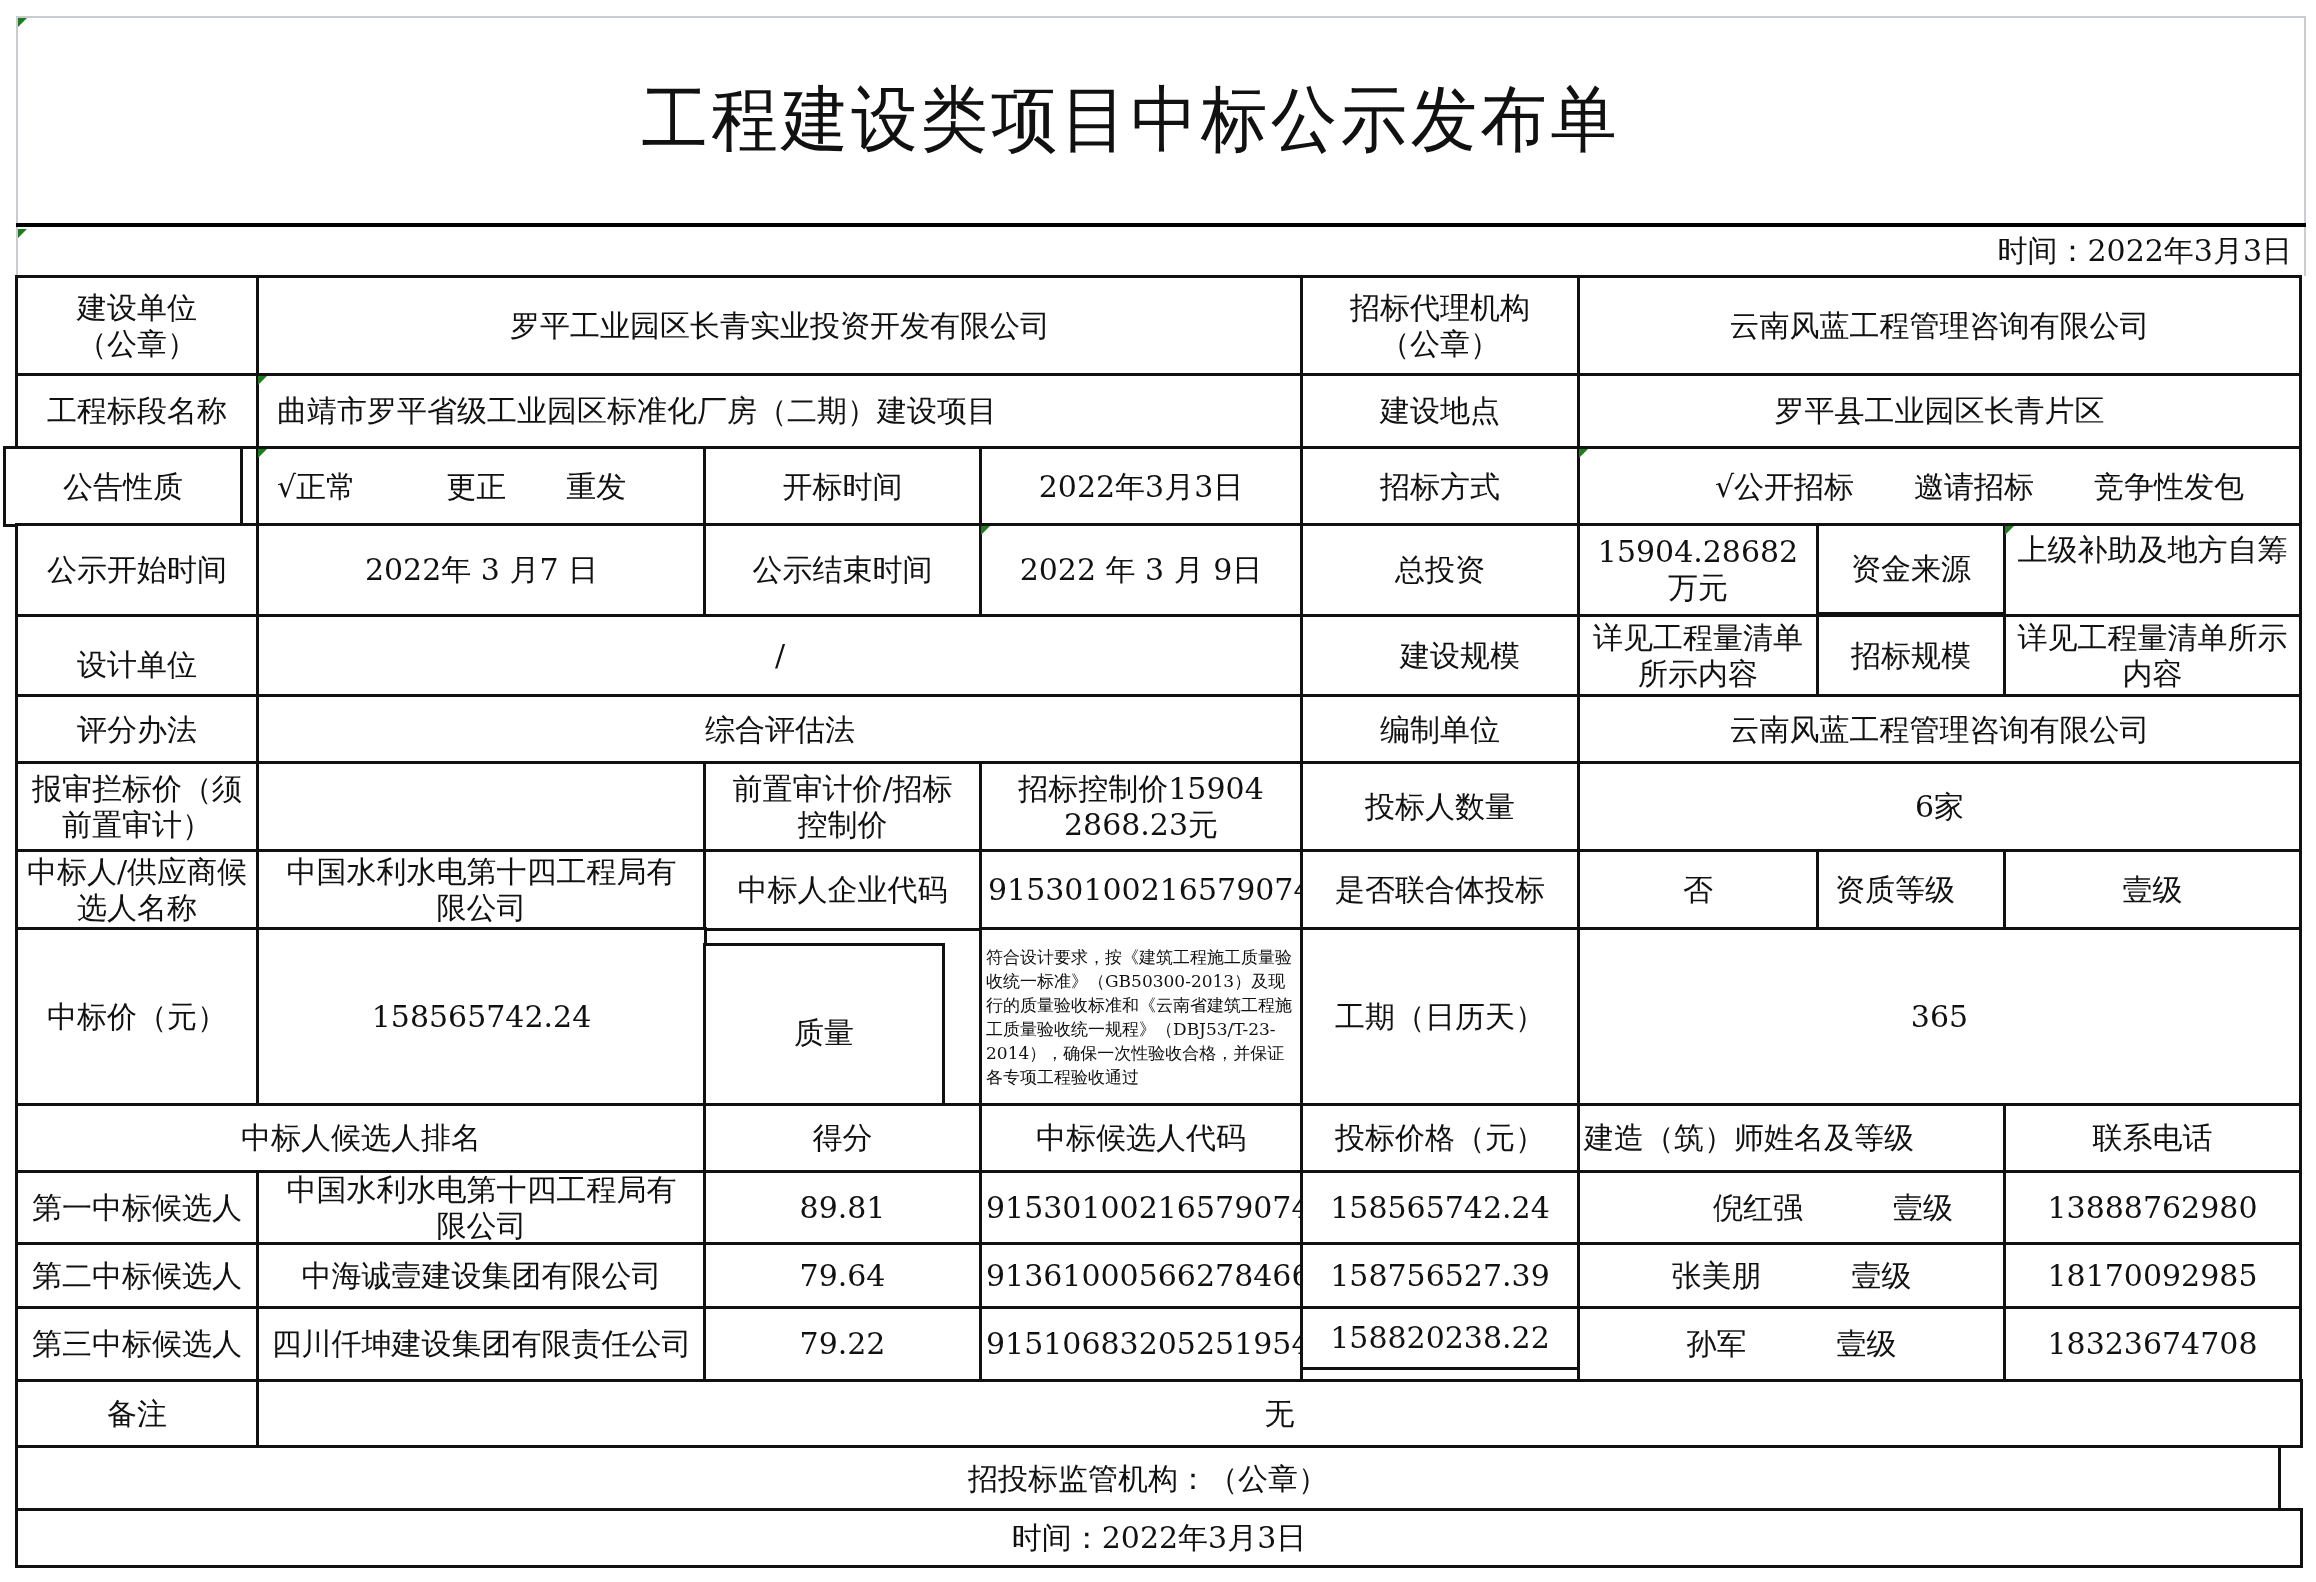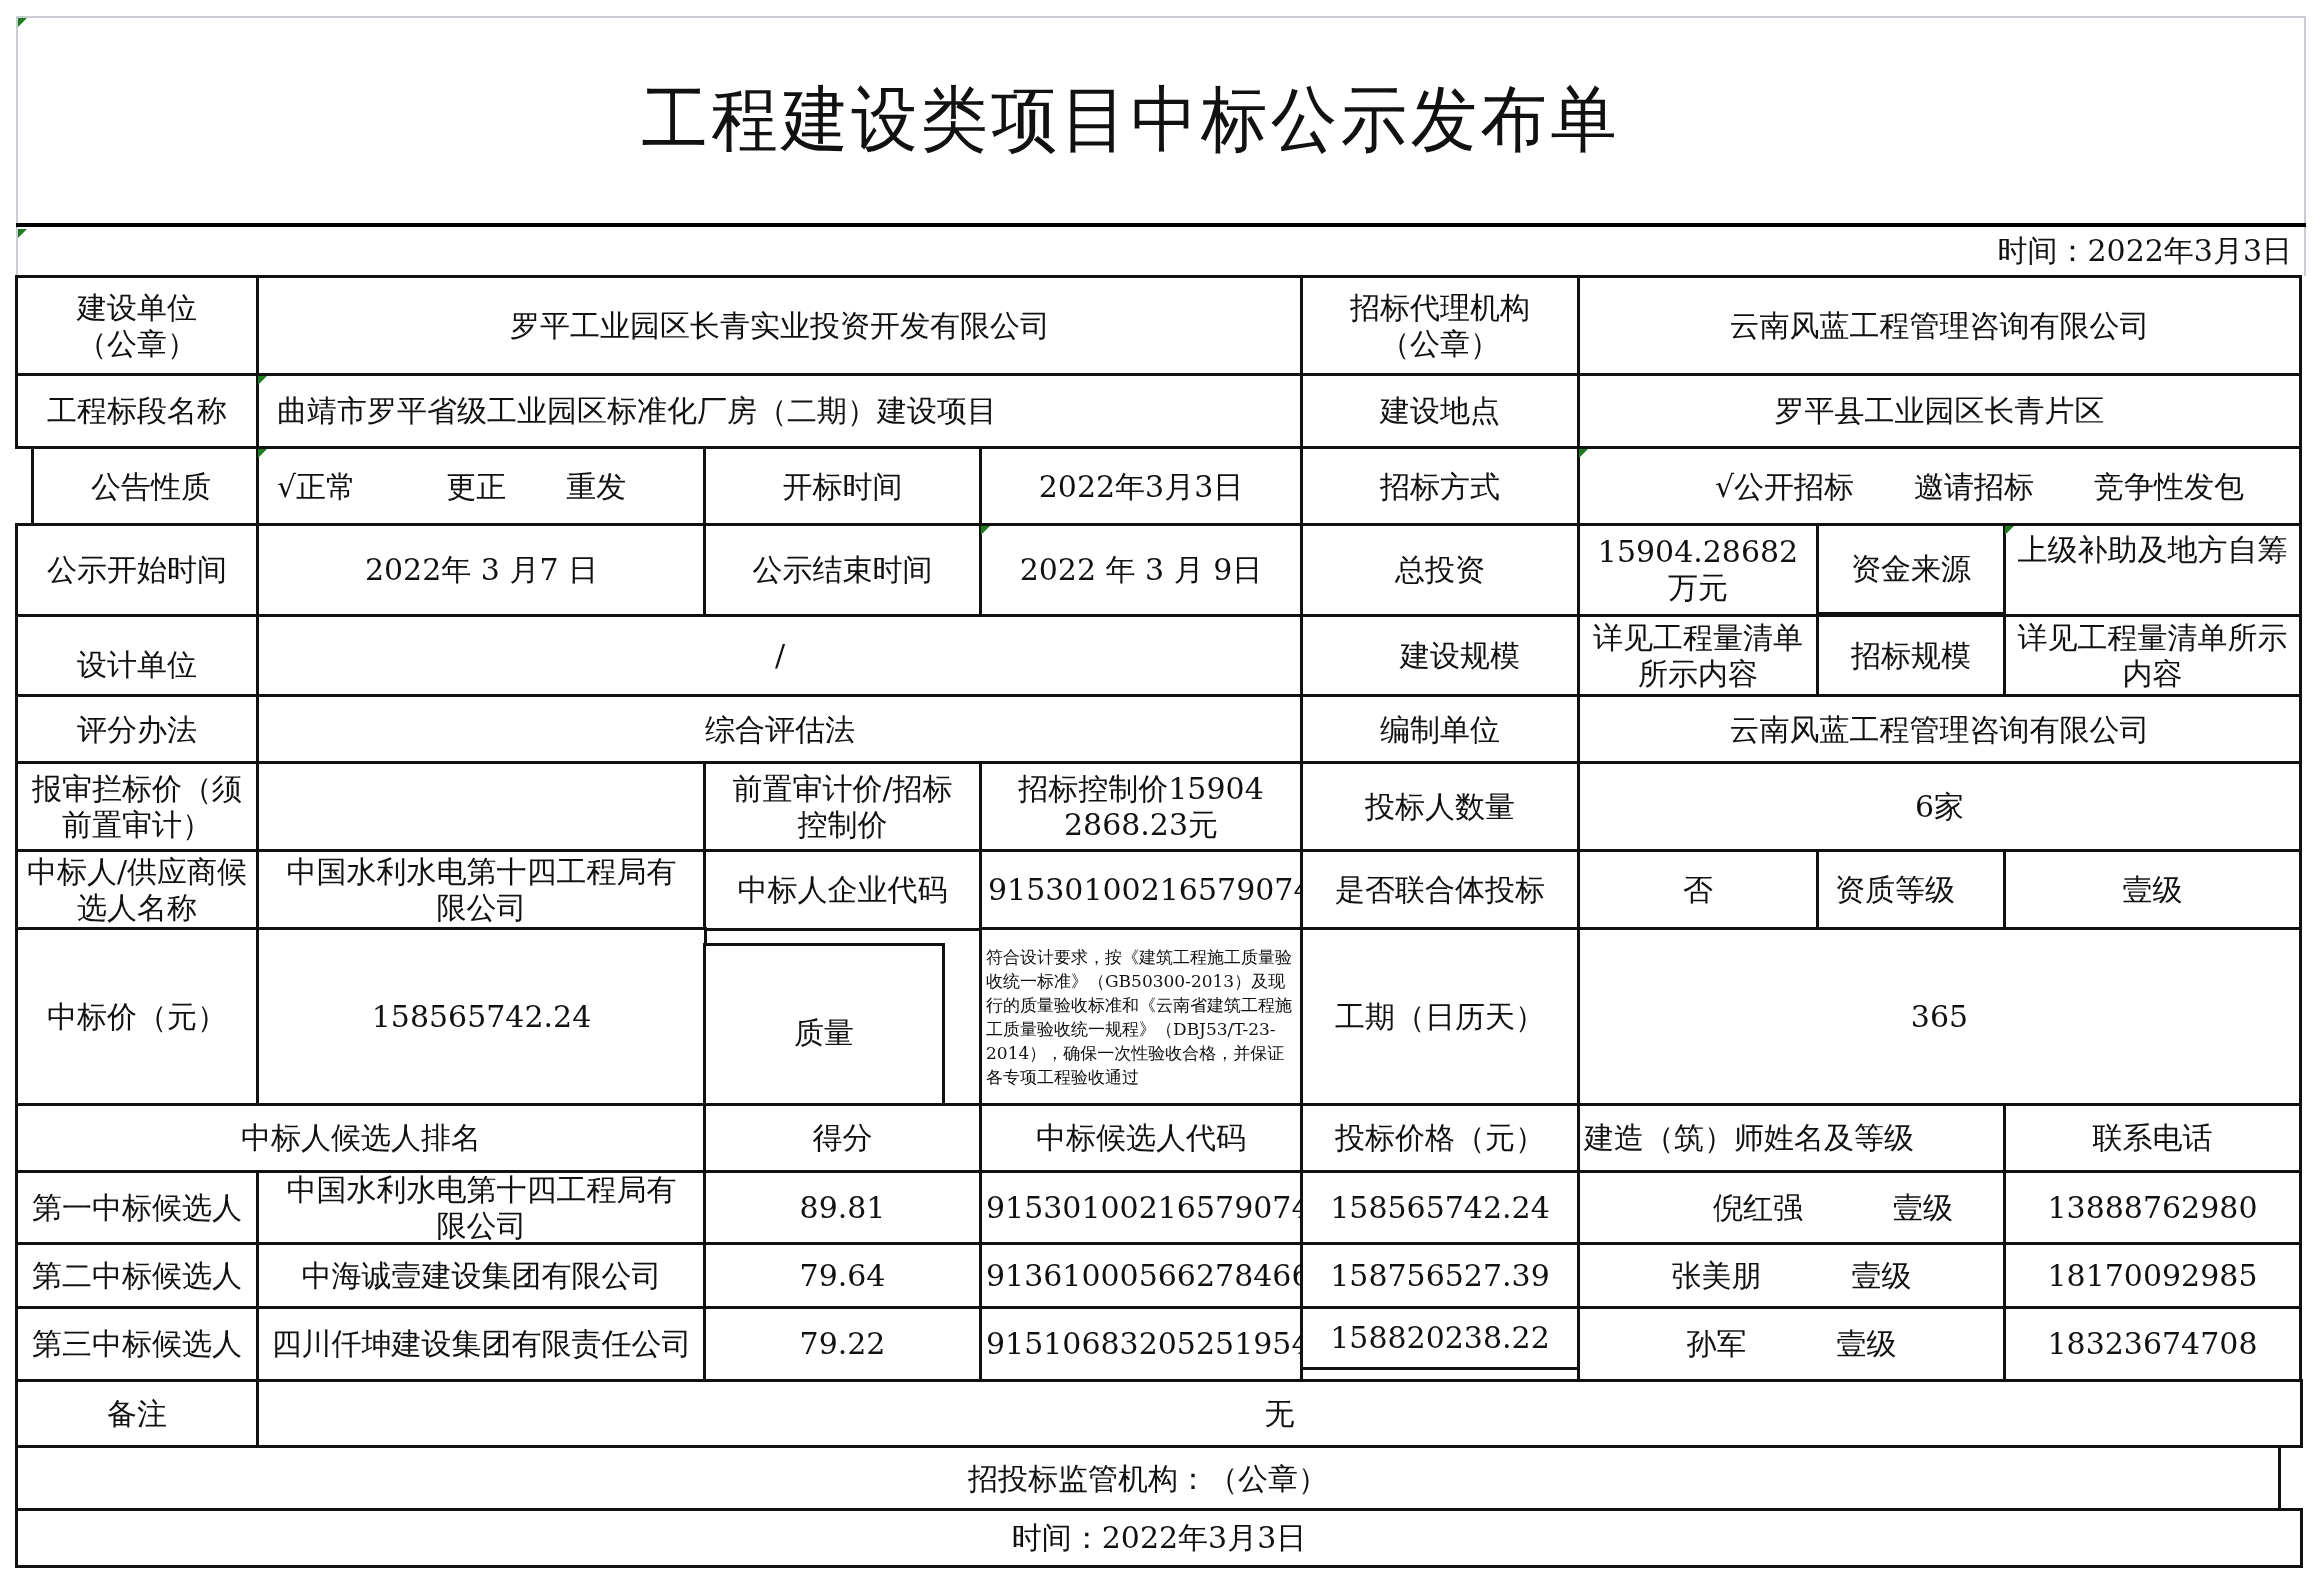--- a/index.html
+++ b/index.html
@@ -42,21 +42,21 @@
     <span style="width:189px;display:inline-block">招标代理机构（公章）</span>
   </div>
 <div class="cell" style="left:1578px;top:276px;width:725px;height:101px">云南风蓝工程管理咨询有限公司</div>
 
 <div class="cell" style="left:16px;top:374px;width:244px;height:76px">工程标段名称</div>
 <div class="cell left" style="left:257px;top:374px;width:1048px;height:76px">曲靖市罗平省级工业园区标准化厂房（二期）建设项目</div>
 <div class="cell" style="left:1301px;top:374px;width:280px;height:76px">建设地点</div>
 <div class="cell" style="left:1578px;top:374px;width:725px;height:76px">罗平县工业园区长青片区</div>
 <div class="marker" style="left:258px;top:376px"></div>
 
-<div class="cell" style="left:32px;top:447px;width:240px;height:81px">公告性质</div>
+<div class="cell" style="left:4px;top:447px;width:240px;height:81px">公告性质</div>
 <div class="cell left" style="left:257px;top:447px;width:451px;height:81px">
   <span>√正常</span>
     <span class="gap"></span>
   <span>更正</span>
     <span class="gap" style="width:60px"></span>
   <span>重发</span>
 </div>
 <div class="cell" style="left:704px;top:447px;width:279px;height:81px">开标时间</div>
 <div class="cell" style="left:980px;top:447px;width:324px;height:81px">2022年3月3日</div>
 <div class="cell" style="left:1301px;top:447px;width:280px;height:81px">招标方式</div>

